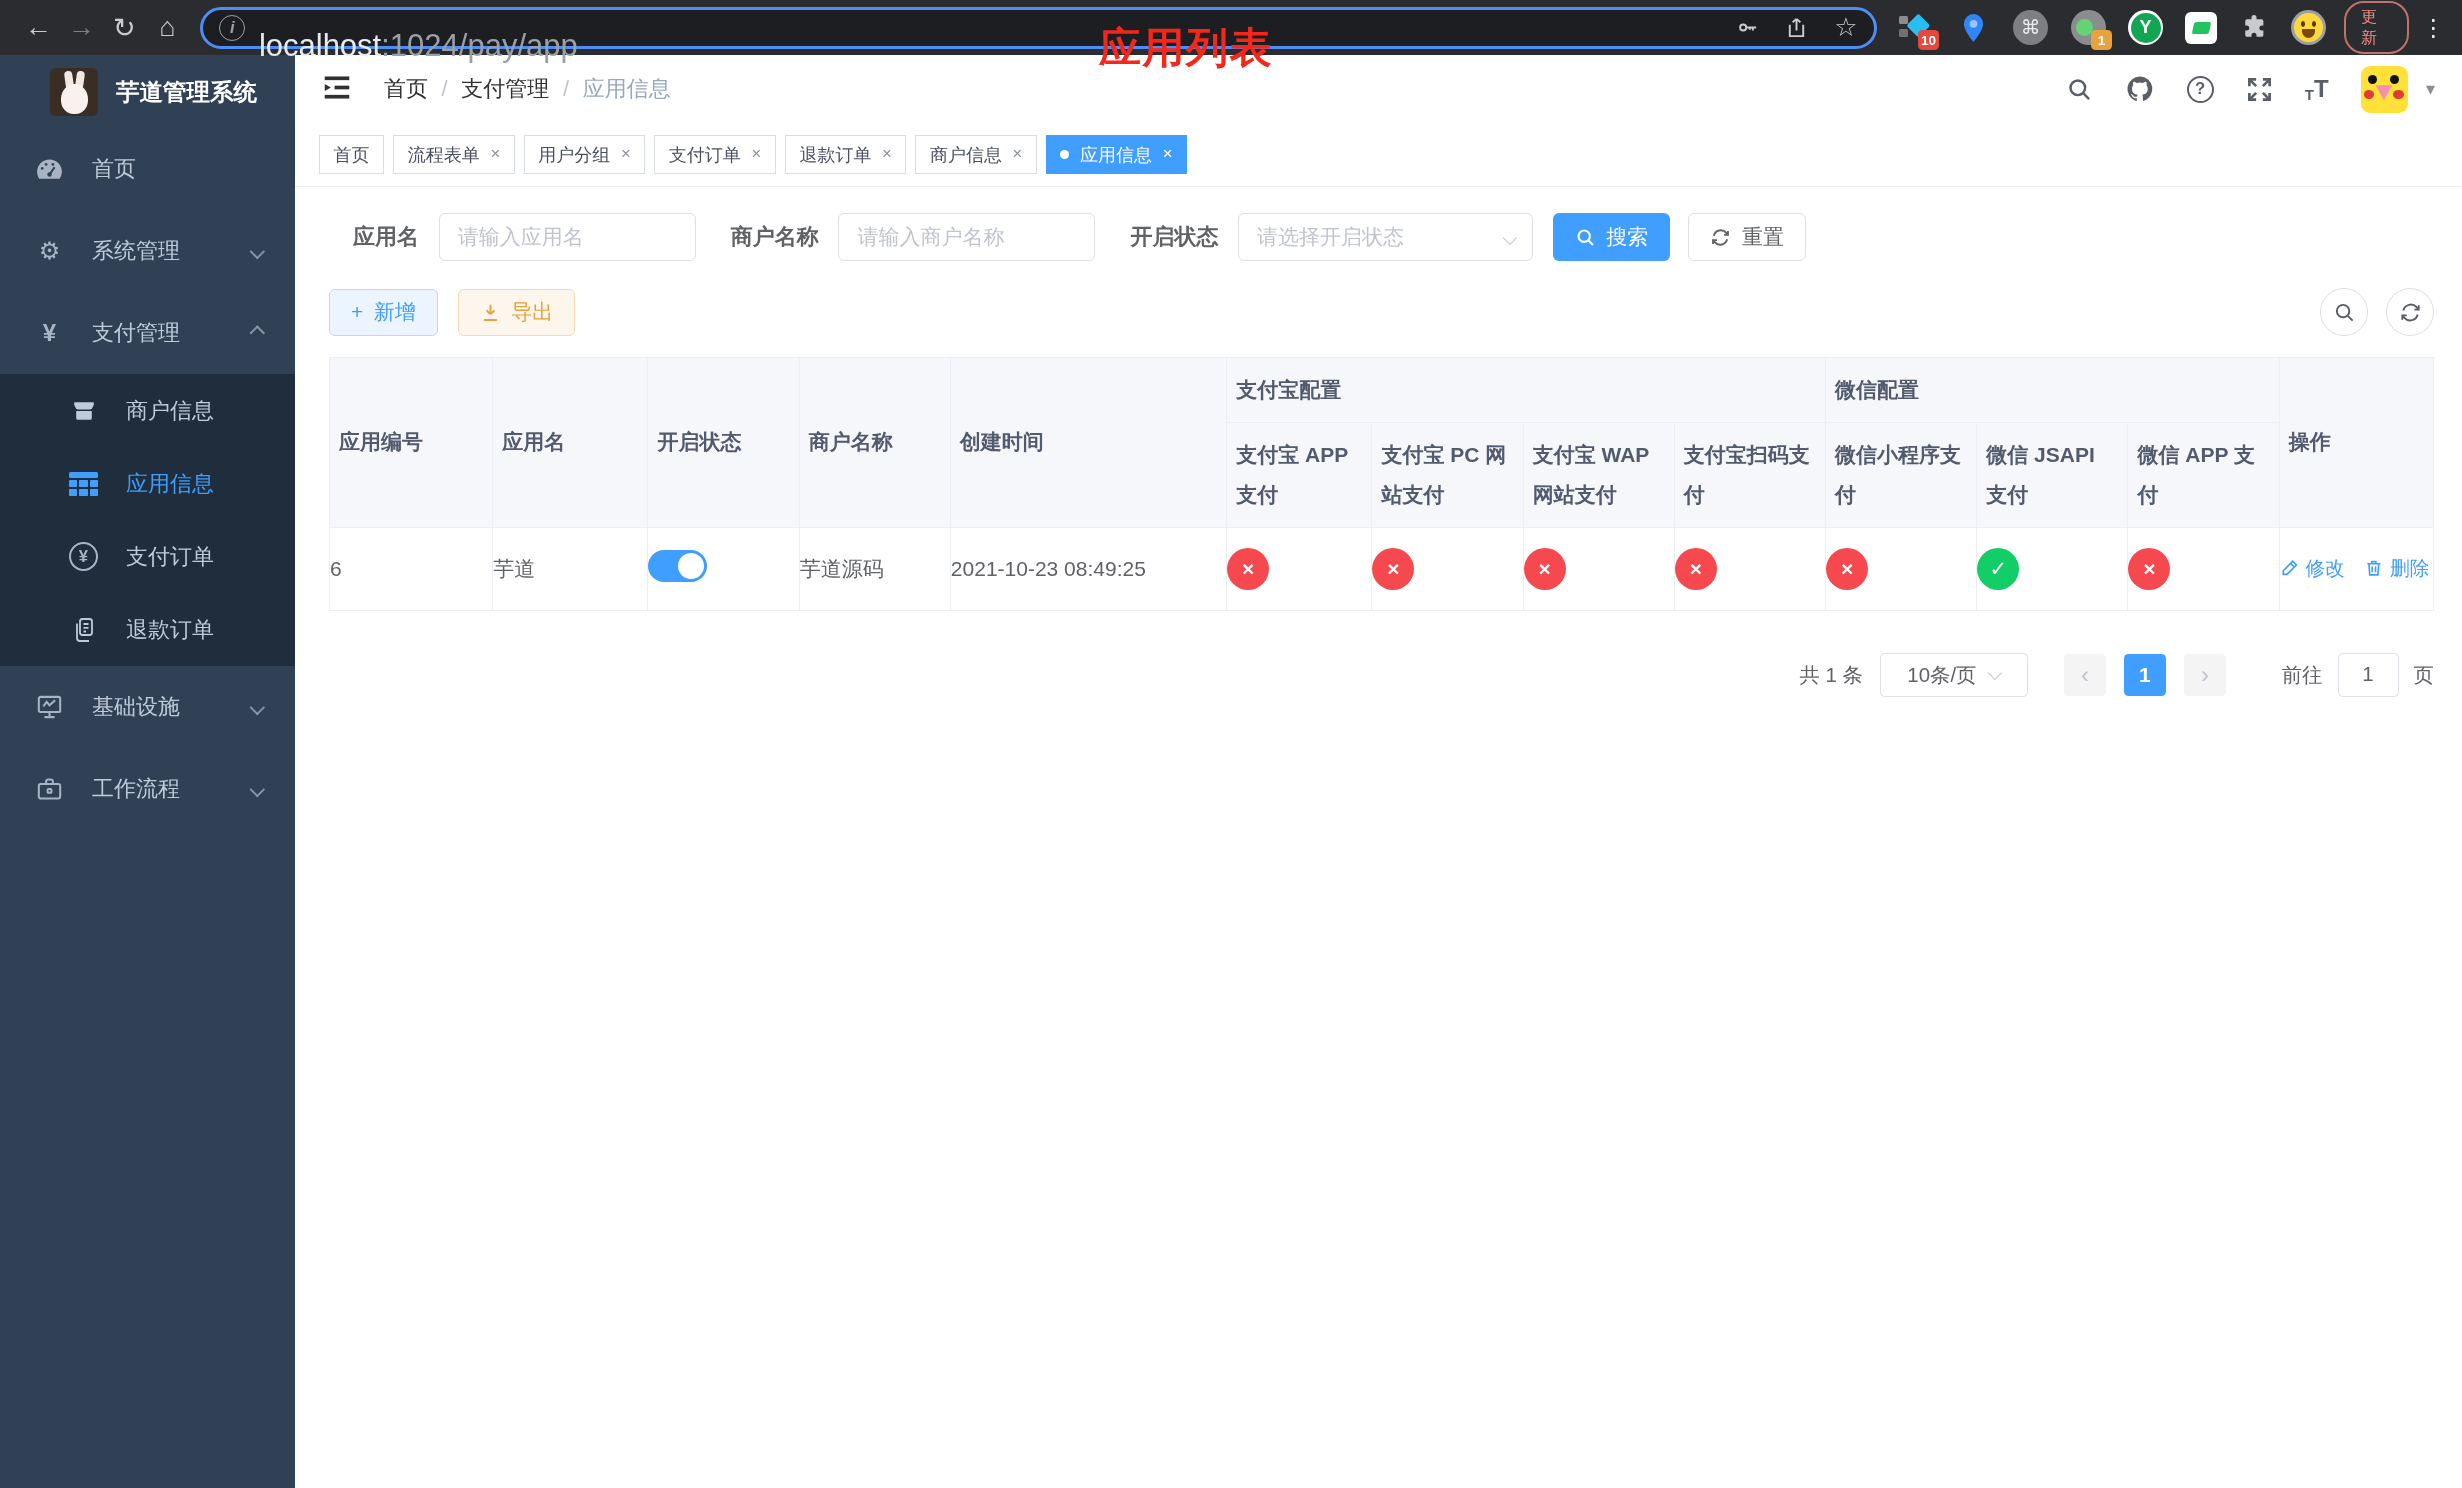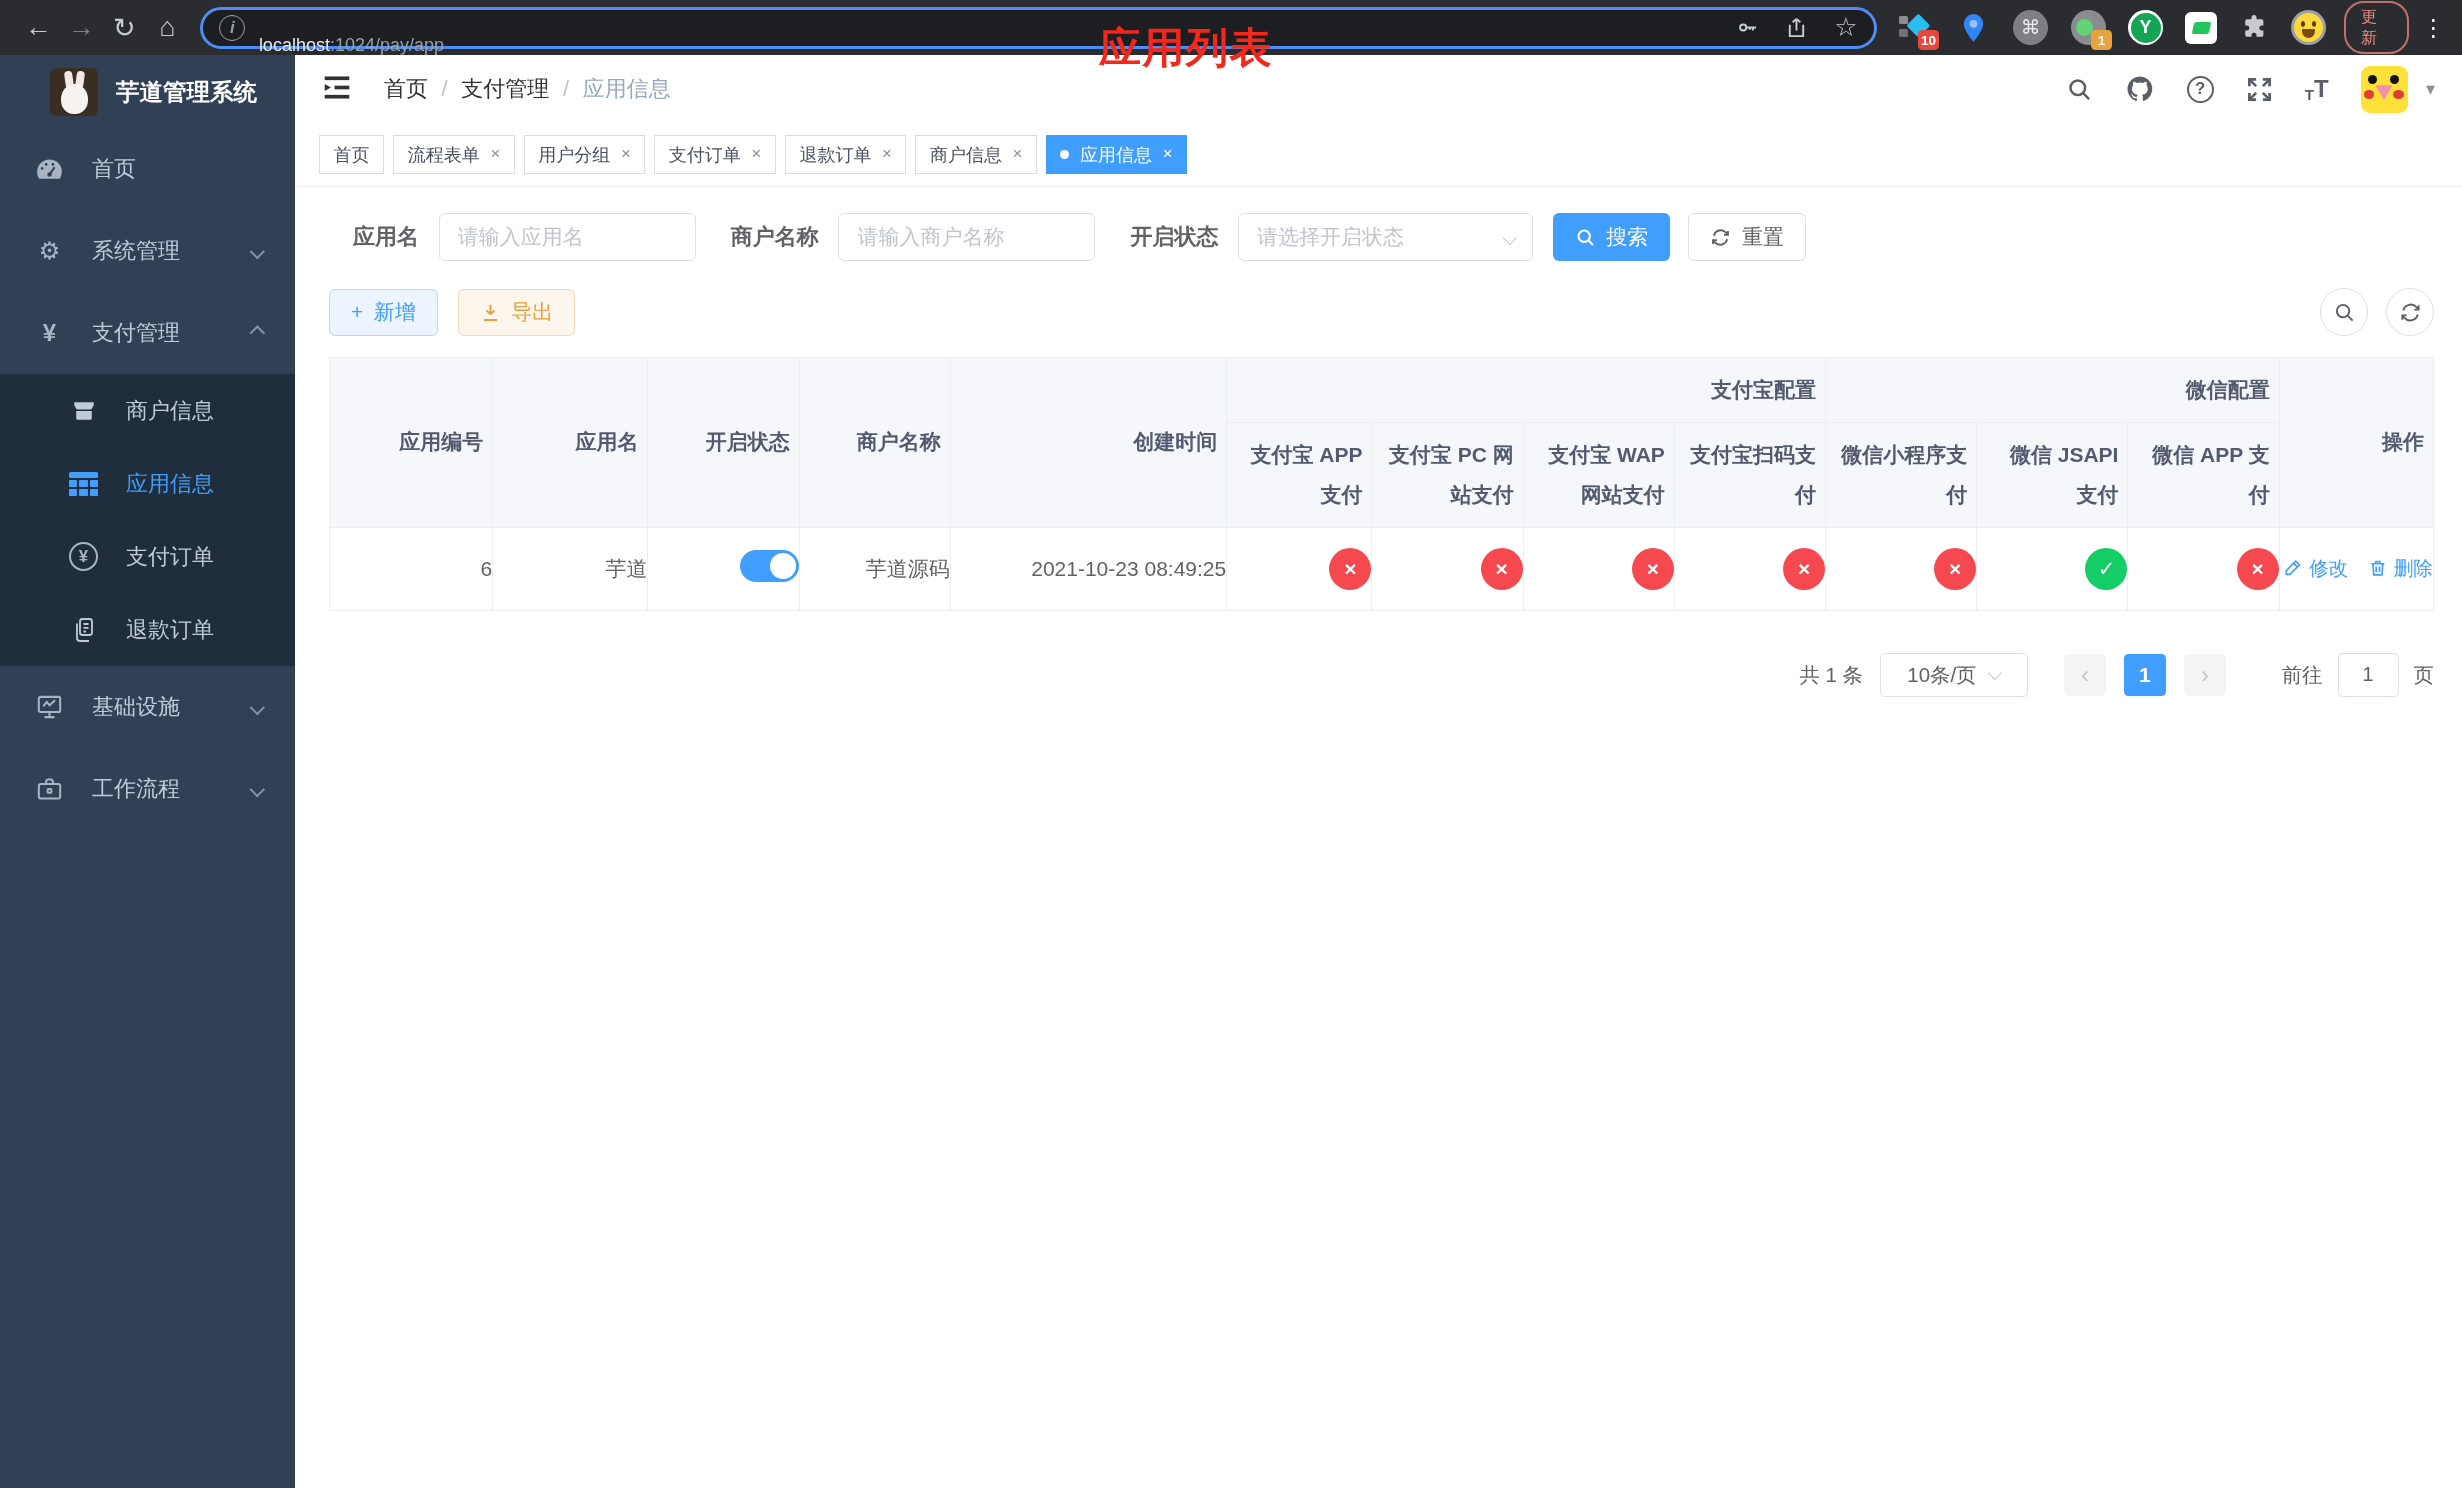--- a/index.html
+++ b/index.html
@@ -10,21 +10,21 @@
   
   .browser-bar { position:absolute; top:0; left:0; width:2462px; height:55px;
     background:#2b2c2f; display:flex; align-items:center; padding:0 16.7px; z-index:40; }
   .bnav { width:44px; height:42px; display:grid; place-items:center; color:#c9cccf; font-size:27px; }
   .bnav.dim { color:#7d8084; }
   .url-pill { margin-left:10.6px; width:1713px; height:42px; background:#1d1e21;
     border:3.8px solid #4e8df6; border-radius:23px; display:flex; align-items:center;
     padding:0 16.7px; }
   .info-badge { width:26px; height:26px; border:1.9px solid #9aa0a6; border-radius:50%;
     color:#9aa0a6; font-size:16.7px; display:grid; place-items:center; font-style:italic; font-weight:700; }
-  .url-text { margin-left:13.6px; font-size:18px; color:#e8eaed;margin-top:36px; }
+  .url-text { margin-left:13.6px; font-size:31px; color:#e8eaed;margin-top:36px; }
   .url-text .path { color:#9aa0a6; }
   .url-right { margin-left:auto; display:flex; align-items:center; gap:26px; color:#c9cccf; }
   .url-right svg { display:block; }
   .star { font-size:26px; }
   .ext-row { display:flex; align-items:center; gap:22px; margin-left:19.7px;text-align:center; }
   .ext { position:relative; width:36px; height:36px; display:grid; place-items:center; }
   .ext .sq1 { position:absolute; left:1.5px; top:6px; width:9.8px; height:8.3px; background:#8a8c90; border-radius:1.5px; }
   .ext .sq2 { position:absolute; left:1.5px; top:19.7px; width:9.8px; height:8.3px; background:#6f7174; border-radius:1.5px; }
   .ext .diamond { position:absolute; left:13px; top:7.6px; width:16.7px; height:16.7px; background:#29bdf2; transform:rotate(45deg); border-radius:2.3px; }
   .badge { position:absolute; right:-6px; bottom:-4.5px; min-width:21px; height:19.7px; border-radius:4.5px;
@@ -135,21 +135,21 @@
 
   .toolbar-row { display:flex; align-items:center; gap:19.7px; margin-top:27px; }
   .btn-plain-primary { height:47px; background:#ecf5ff; border-color:#b3d8ff; color:#409eff; }
   .btn-plain-warning { height:47px; background:#fdf6ec; border-color:#f5dab1; color:#e6a23c; }
   .mini-circles { margin-left:auto; display:flex; gap:18px; }
   .mini { width:48px; height:48px; border:0.8px solid #dcdfe6; border-radius:50%;
     display:grid; place-items:center; color:#5a5e66; background:#fff; cursor:pointer; }
 
   
   table.grid { width:100%; border-collapse:collapse; table-layout:fixed; margin-top:21px; }
-  table.grid th, table.grid td { border:0.8px solid #ebeef5; text-align:right; }
+  table.grid th, table.grid td { border:0.8px solid #ebeef5; text-align:left; }
   table.grid thead th { background:#f6f7fa; color:#515a6e; font-weight:700; font-size:21px;
     padding:12px 9px; line-height:1.9; }
   table.grid tbody td { height:83px; font-size:21px; color:#606266; background:#fff; }
   .status-circle { display:inline-flex; width:42px; height:42px; border-radius:50%;
     align-items:center; justify-content:center; color:#fff; font-size:21px; font-weight:700; }
   .status-circle.bad { background:#f5494f; }
   .status-circle.ok { background:#13ce66; }
   .toggle { display:inline-block; width:59px; height:32px; border-radius:16px; background:#dcdfe6;
     position:relative; cursor:pointer; }
   .toggle.on { background:#409eff; }

